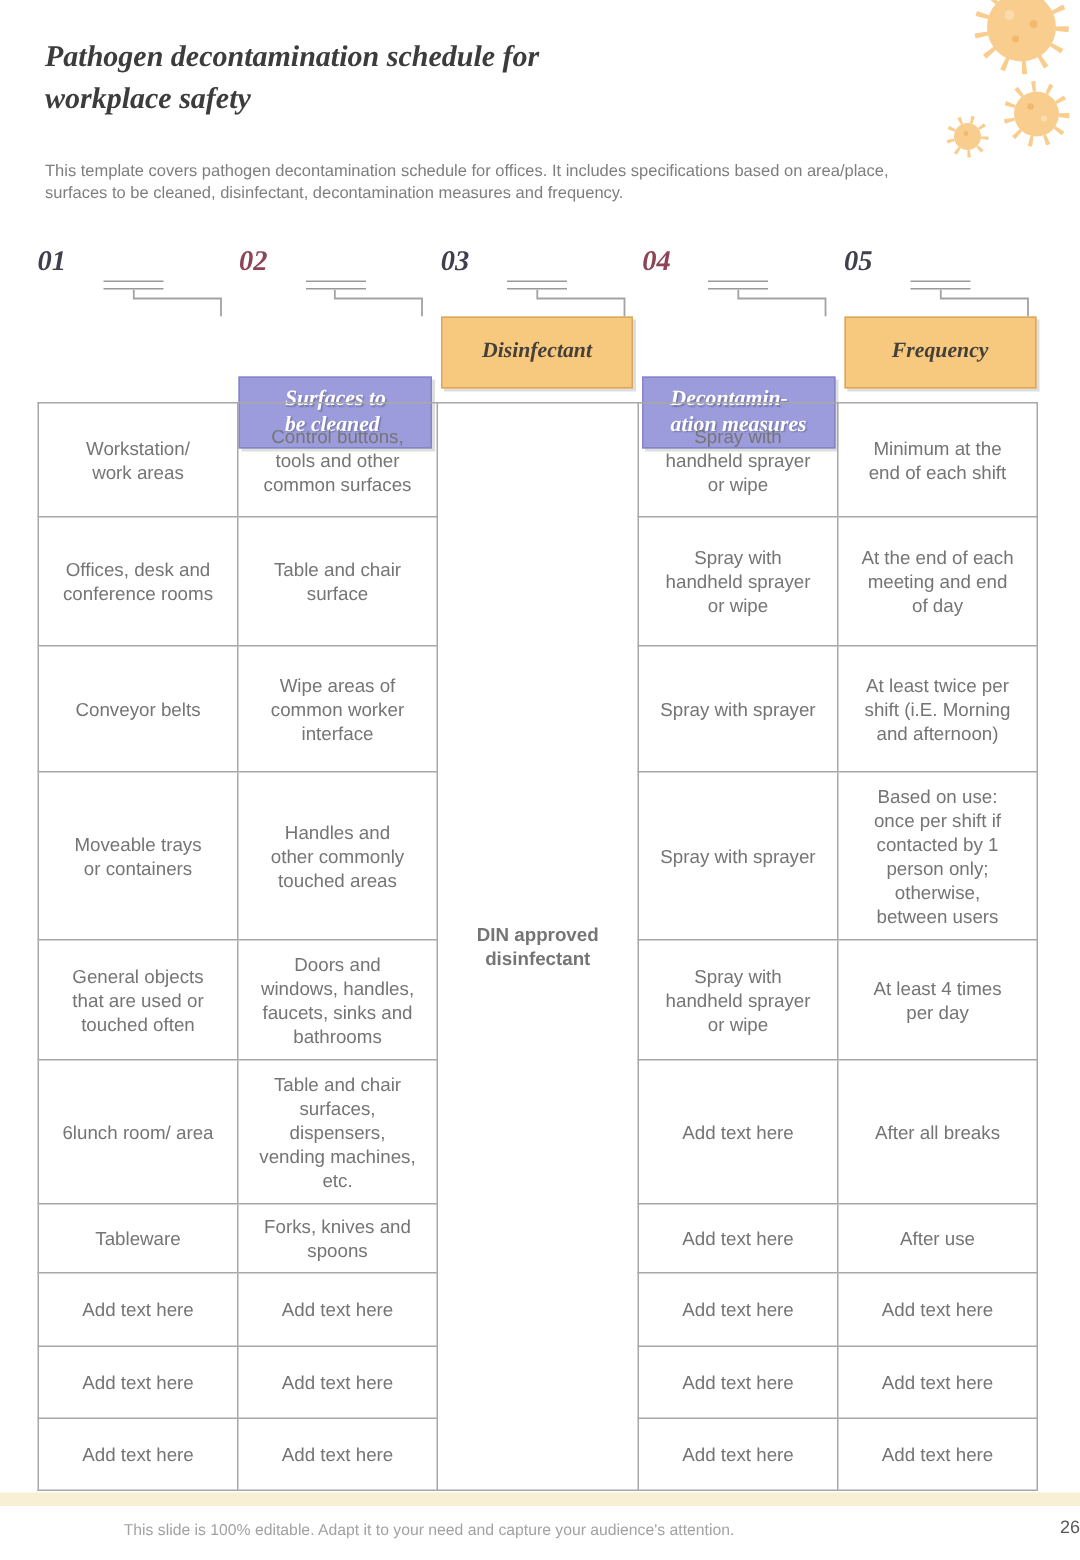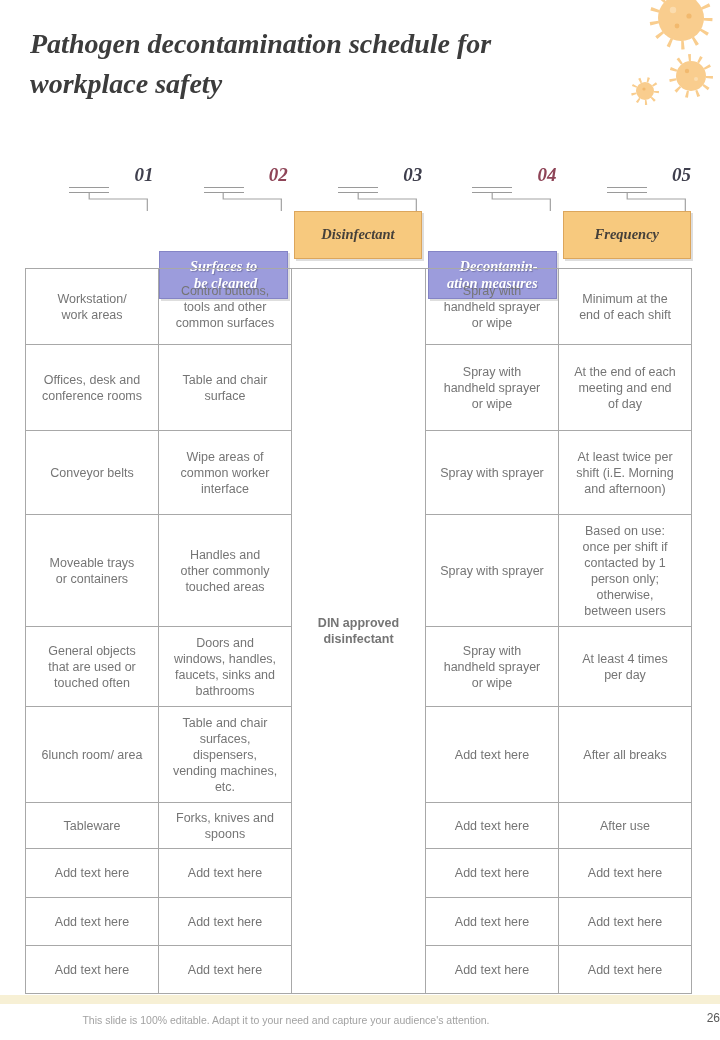--- a/index.html
+++ b/index.html
@@ -3,32 +3,32 @@
 <meta charset="utf-8">
 <style>
   html,body { margin:0; padding:0; background:#ffffff; }
   .slide {
     position:relative; width:720px; height:1040px; background:#ffffff;
     font-family:"Liberation Sans", sans-serif; overflow:hidden;
   }
   .title {
     position:absolute; left:30px; top:24px; width:600px;
     font-family:"Liberation Serif", serif; font-style:italic; font-weight:600;
-    font-size:28px; line-height:1.42; color:#3c3c3c; white-space:pre-line;
+    font-size:20px; line-height:1.42; color:#3c3c3c; white-space:pre-line;
   }
   .subtitle {
     position:absolute; left:30px; top:107px; width:650px;
     font-size:11px; line-height:1.38; color:#7e7e7e; white-space:pre-line;
   }
   .viruses { position:absolute; right:0; top:0; width:115px; height:135px; }
   .headers {
     position:absolute; left:25px; top:164px; width:666px;
     display:grid; grid-template-columns:repeat(5, 1fr); column-gap:6px;
   }
-  .hcol { text-align:right; }
+  .hcol { text-align:left; }
   .hnum {
     font-family:"Liberation Serif", serif; font-style:italic; font-weight:bold;
     font-size:19px; line-height:22px; height:22px; color:#3f3f4d;
   }
   .hnum.maroon { color:#8e4457; }
   .hrule {
     width:40px; height:4px; margin:1px auto 0;
     border-top:1px solid #9a9a9a; border-bottom:1px solid #9a9a9a;
   }
   .hconn { display:block; width:100%; height:18px; }
@@ -82,20 +82,22 @@
       <circle cx="91" cy="79" r="2" fill="#fbdcae"></circle>
 
       <circle cx="40" cy="91" r="9"></circle>
       <circle cx="40" cy="91" r="11.5" fill="none" stroke="#f9cd8e" stroke-width="5" stroke-dasharray="2 6"></circle>
       <circle cx="39" cy="89" r="1.6" fill="#f2b96e"></circle>
     </g>
   </svg>
 
   <div class="title">Pathogen decontamination schedule for
 workplace safety</div>
+  <div class="subtitle">This template covers pathogen decontamination schedule for offices. It includes specifications based on area/place,
+surfaces to be cleaned, disinfectant, decontamination measures and frequency.</div>
 
   <div class="headers">
 
     <div class="hcol">
       <div class="hnum">01</div>
       <div class="hrule"></div>
       <svg class="hconn" viewBox="0 0 127 18" preserveAspectRatio="none">
           <path d="M63.5 0 V6 H121 V18" fill="none" stroke="#a3a3a3" stroke-width="1.2"></path>
         </svg>
     </div>

